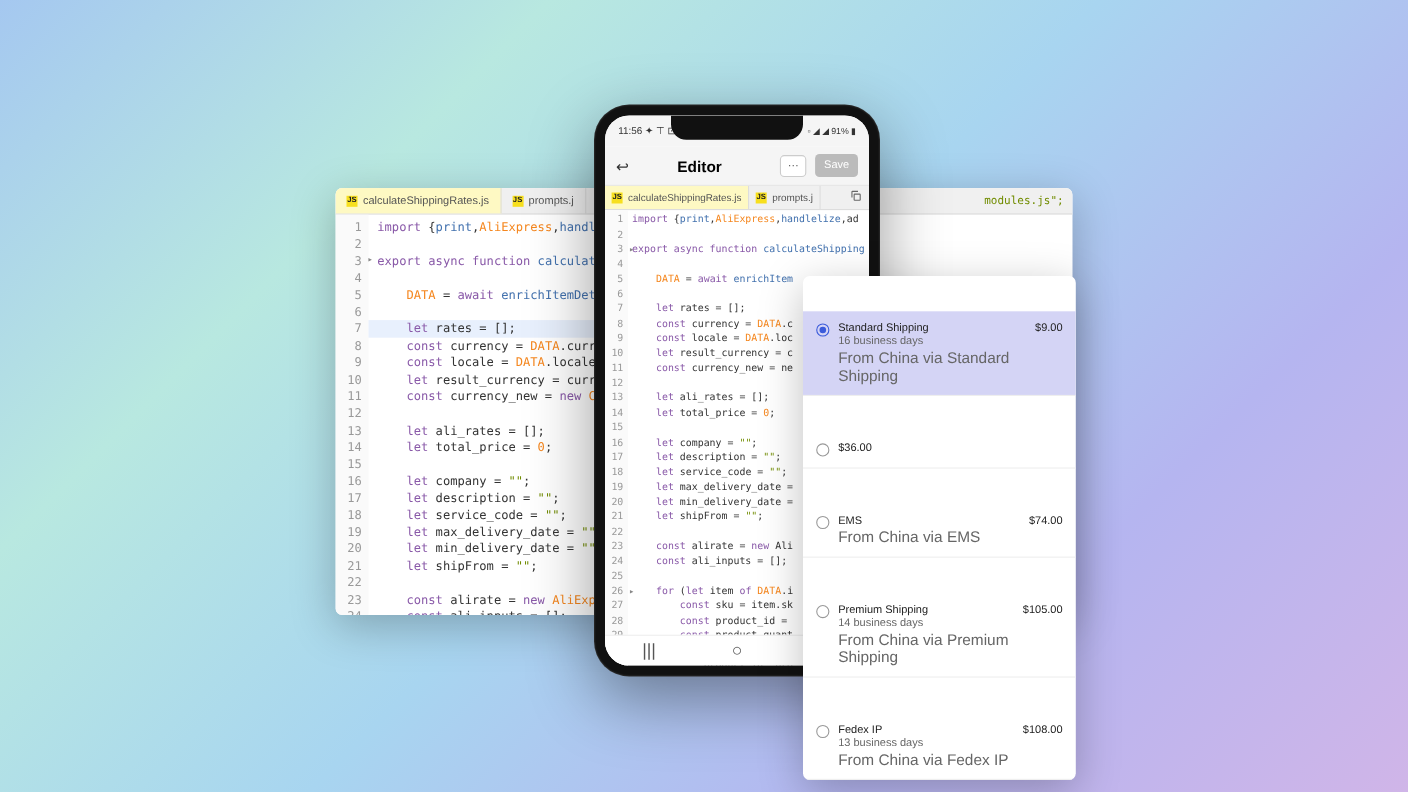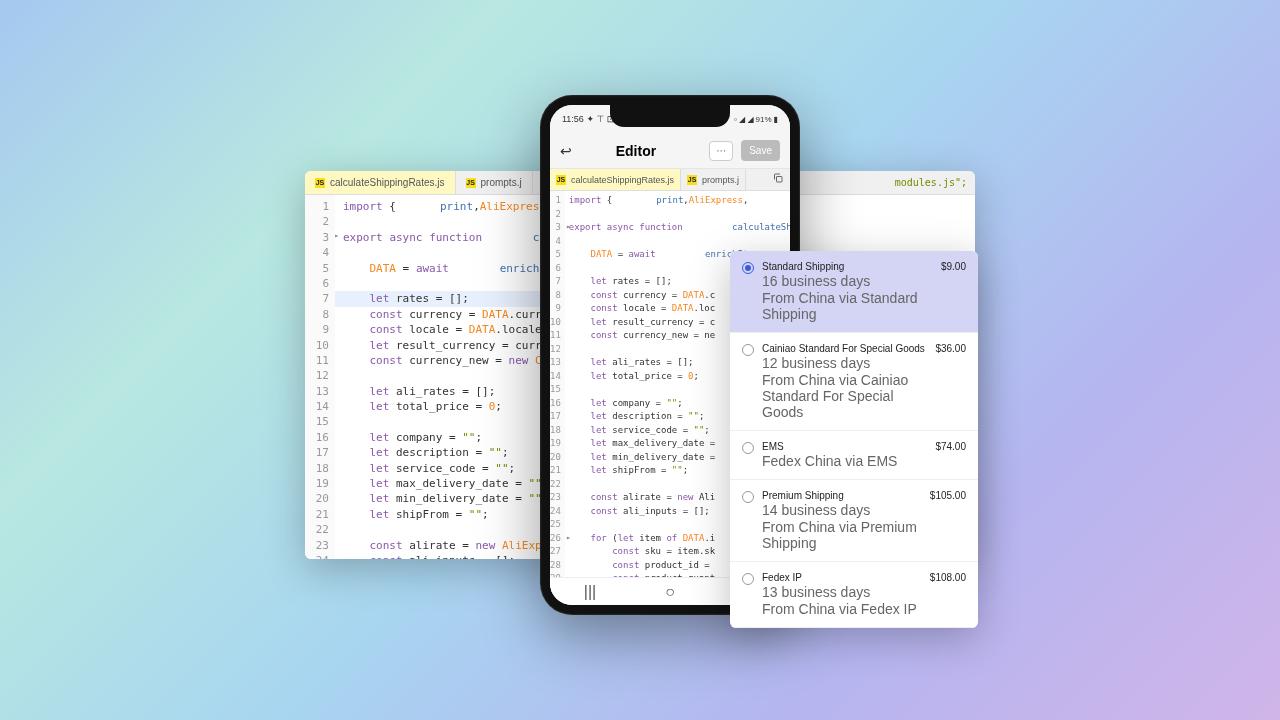--- a/index.html
+++ b/index.html
@@ -67,21 +67,21 @@
   font-size: 8px;
   color: #888;
 }
 .code {
   padding: 4px 8px;
   flex: 1;
   white-space: pre;
   color: #333;
 }
 .k-purple { color: #8959a8; }
-.k-blue { color: #4271ae; margin-left: 44px; }
+.k-blue { color: #4271ae; }
 .k-green { color: #718c00; }
 .k-orange { color: #f5871f; }
 .highlight-line { background: #e8f0fd; display: block; margin: 0 -8px; padding: 0 8px; }
 
 
 .phone {
   position: absolute;
   left: 540px;
   top: 95px;
   width: 260px;
@@ -192,20 +192,21 @@
   box-shadow: 0 10px 40px rgba(0,0,0,0.25);
   overflow: hidden;
   font-size: 10px;
 }
 .ship-row {
   padding: 10px 12px;
   border-bottom: 1px solid #eee;
   display: flex;
   gap: 8px;
   align-items: flex-start;
+  margin-top: 32px;
 }
 .ship-row.selected { background: #d4d4f5; }
 .radio {
   width: 12px;
   height: 12px;
   border: 1.5px solid #999;
   border-radius: 50%;
   flex-shrink: 0;
   margin-top: 1px;
   position: relative;
@@ -213,21 +214,21 @@
 .ship-row.selected .radio { border-color: #3b5bdb; }
 .ship-row.selected .radio::after {
   content: "";
   position: absolute;
   inset: 2px;
   background: #3b5bdb;
   border-radius: 50%;
 }
 .ship-info { flex: 1; }
 .ship-name { font-weight: 500; color: #222; }
-.ship-days { color: #666; font-size: 14px; margin-top: 1px; }
+.ship-days { color: #666; font-size: 10px; margin-top: 1px; }
 .ship-from { color: #666; font-size: 14px; margin-top: 1px; }
 .ship-price { font-weight: 500; color: #222; }
 .copy-icon { width: 12px; height: 12px; }
 </style>
 </head>
 <body>
 
 <div class="desktop-window">
   <div class="tab-bar">
     <div class="tab active">
@@ -355,33 +356,28 @@
     <div class="radio"></div>
     <div class="ship-info">
       <div class="ship-name">Standard Shipping</div>
       <div class="ship-days">16 business days</div>
       <div class="ship-from">From China via Standard Shipping</div>
     </div>
     <div class="ship-price">$9.00</div>
   </div>
     <div class="ship-row">
     <div class="radio"></div>
-    <div class="ship-info">
-      <div class="ship-name">Cainiao Standard For Special Goods</div>
-      <div class="ship-days">12 business days</div>
-      <div class="ship-from">From China via Cainiao Standard For Special Goods</div>
-    </div>
     <div class="ship-price">$36.00</div>
   </div>
     <div class="ship-row">
     <div class="radio"></div>
     <div class="ship-info">
       <div class="ship-name">EMS</div>
 
-      <div class="ship-from">Fedex China via EMS</div>
+      <div class="ship-from">From China via EMS</div>
     </div>
     <div class="ship-price">$74.00</div>
   </div>
     <div class="ship-row">
     <div class="radio"></div>
     <div class="ship-info">
       <div class="ship-name">Premium Shipping</div>
       <div class="ship-days">14 business days</div>
       <div class="ship-from">From China via Premium Shipping</div>
     </div>

